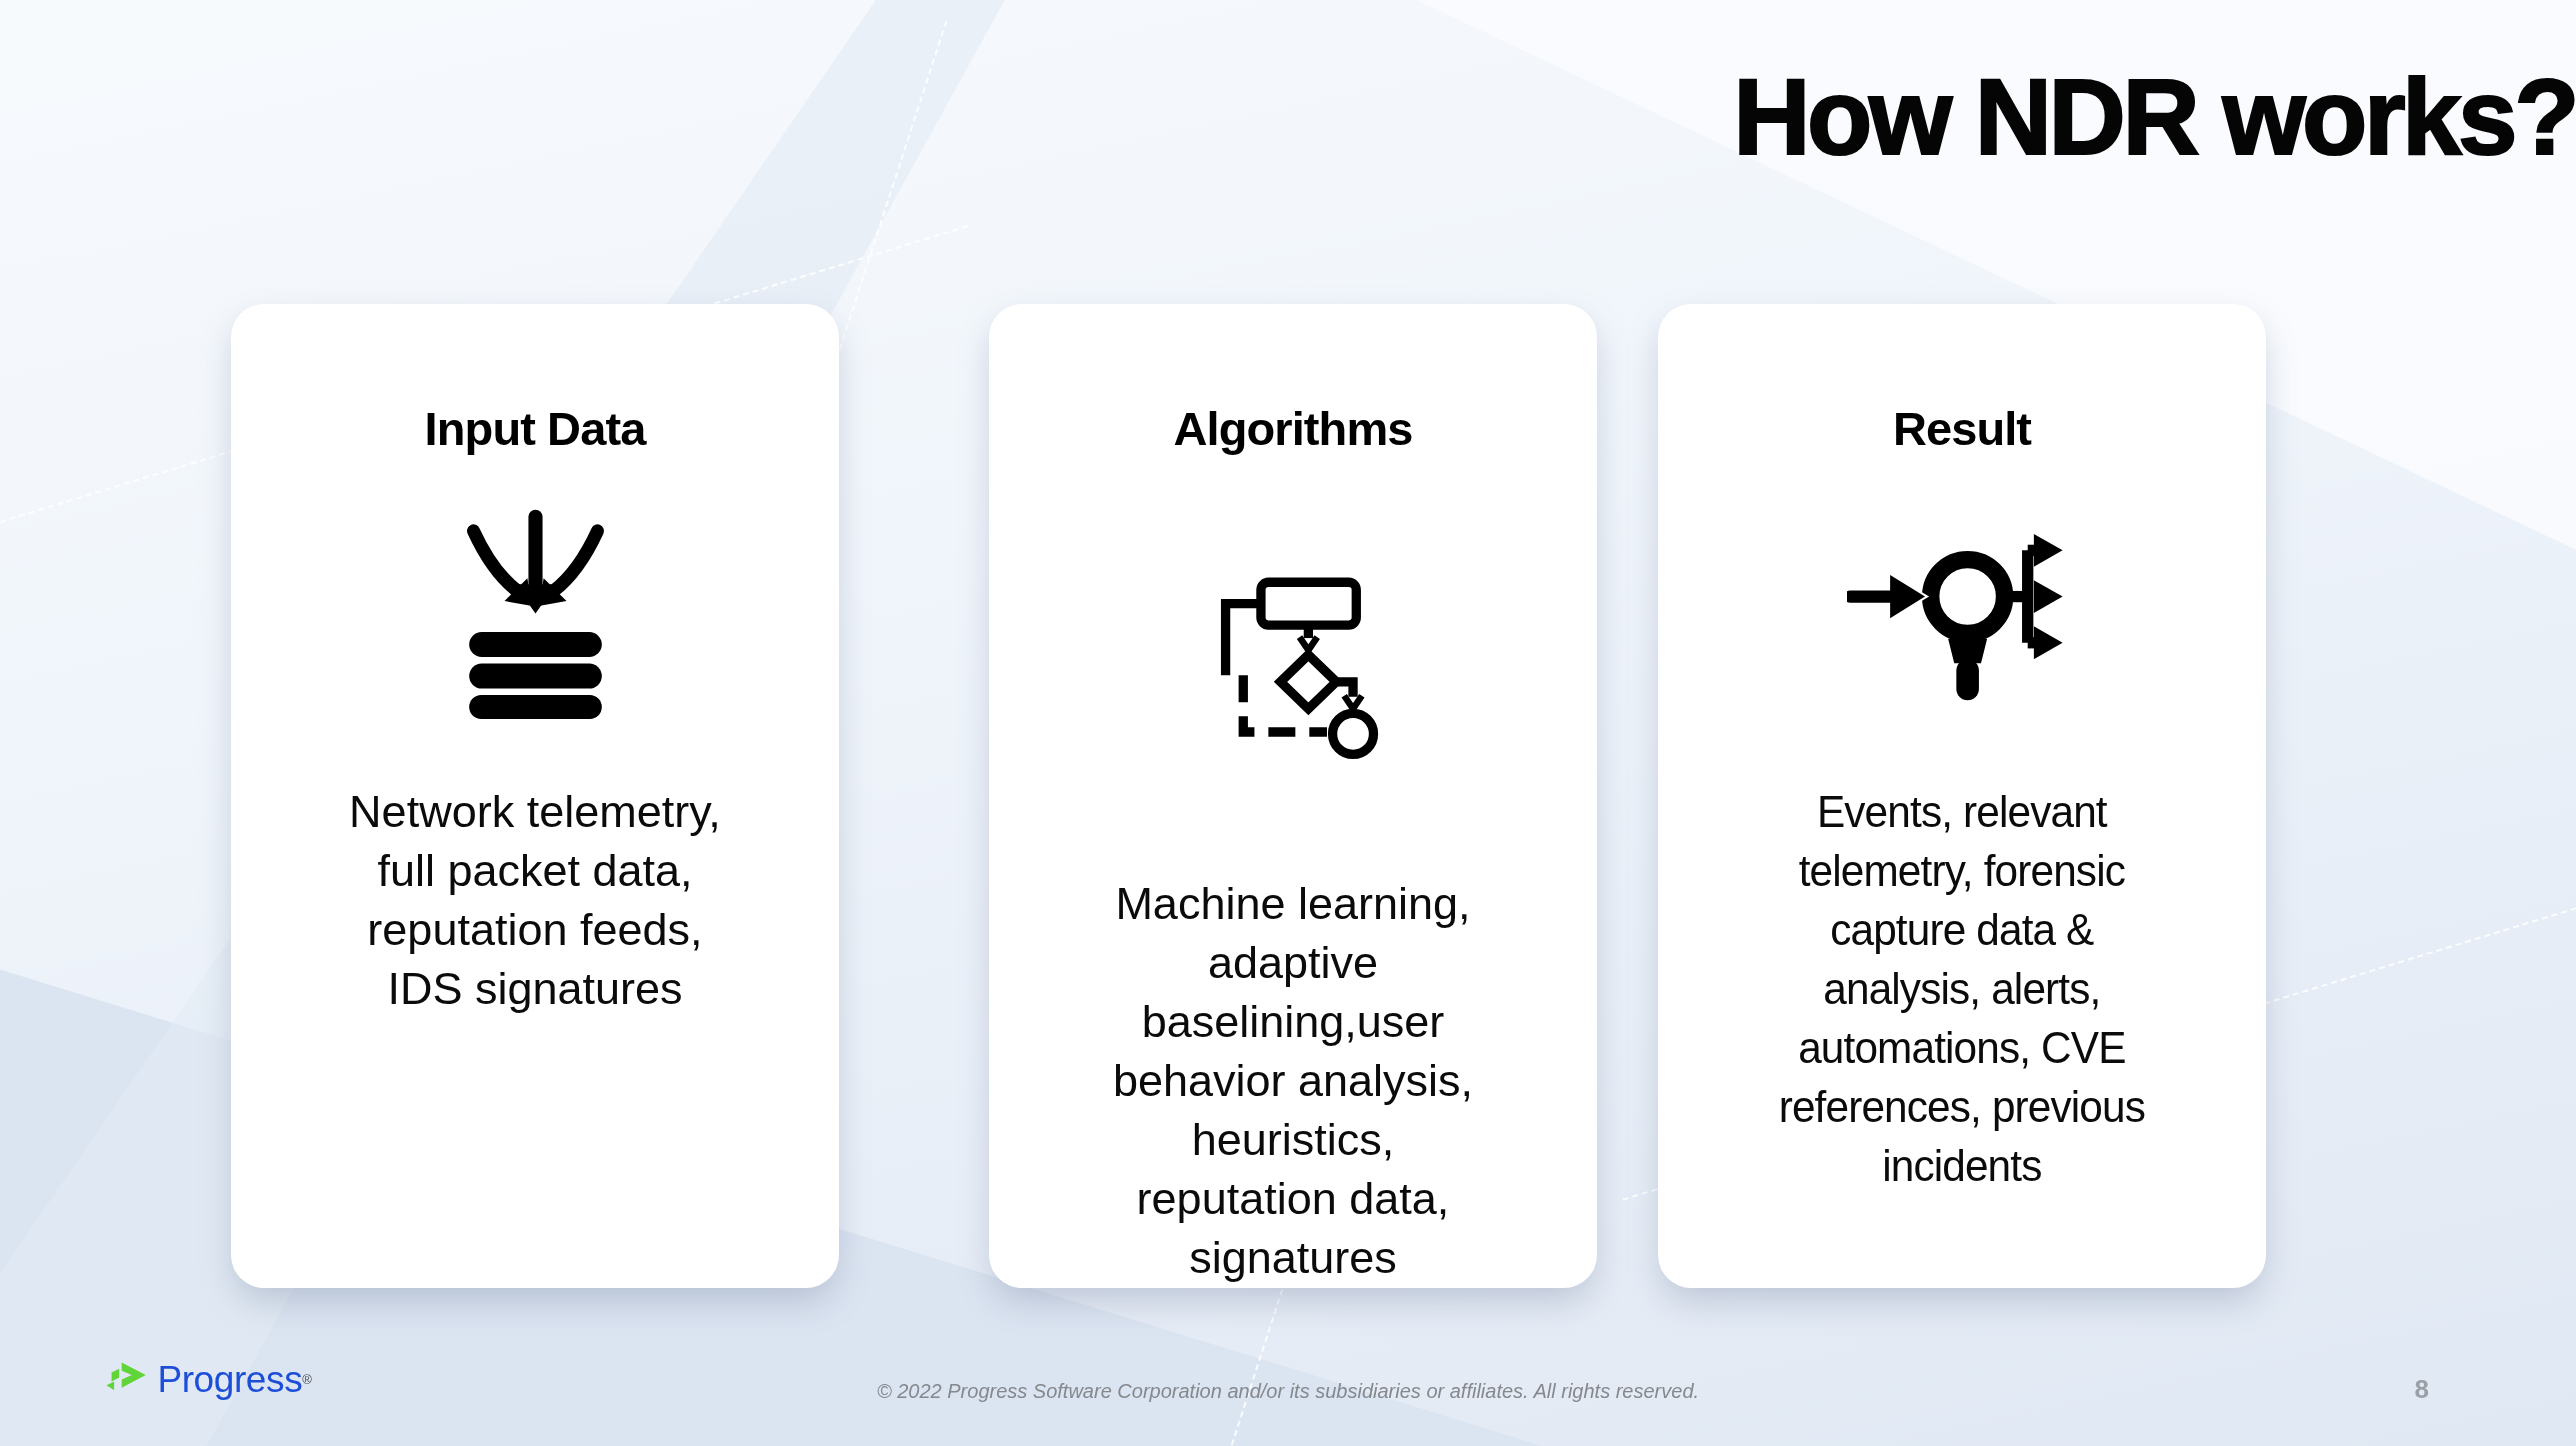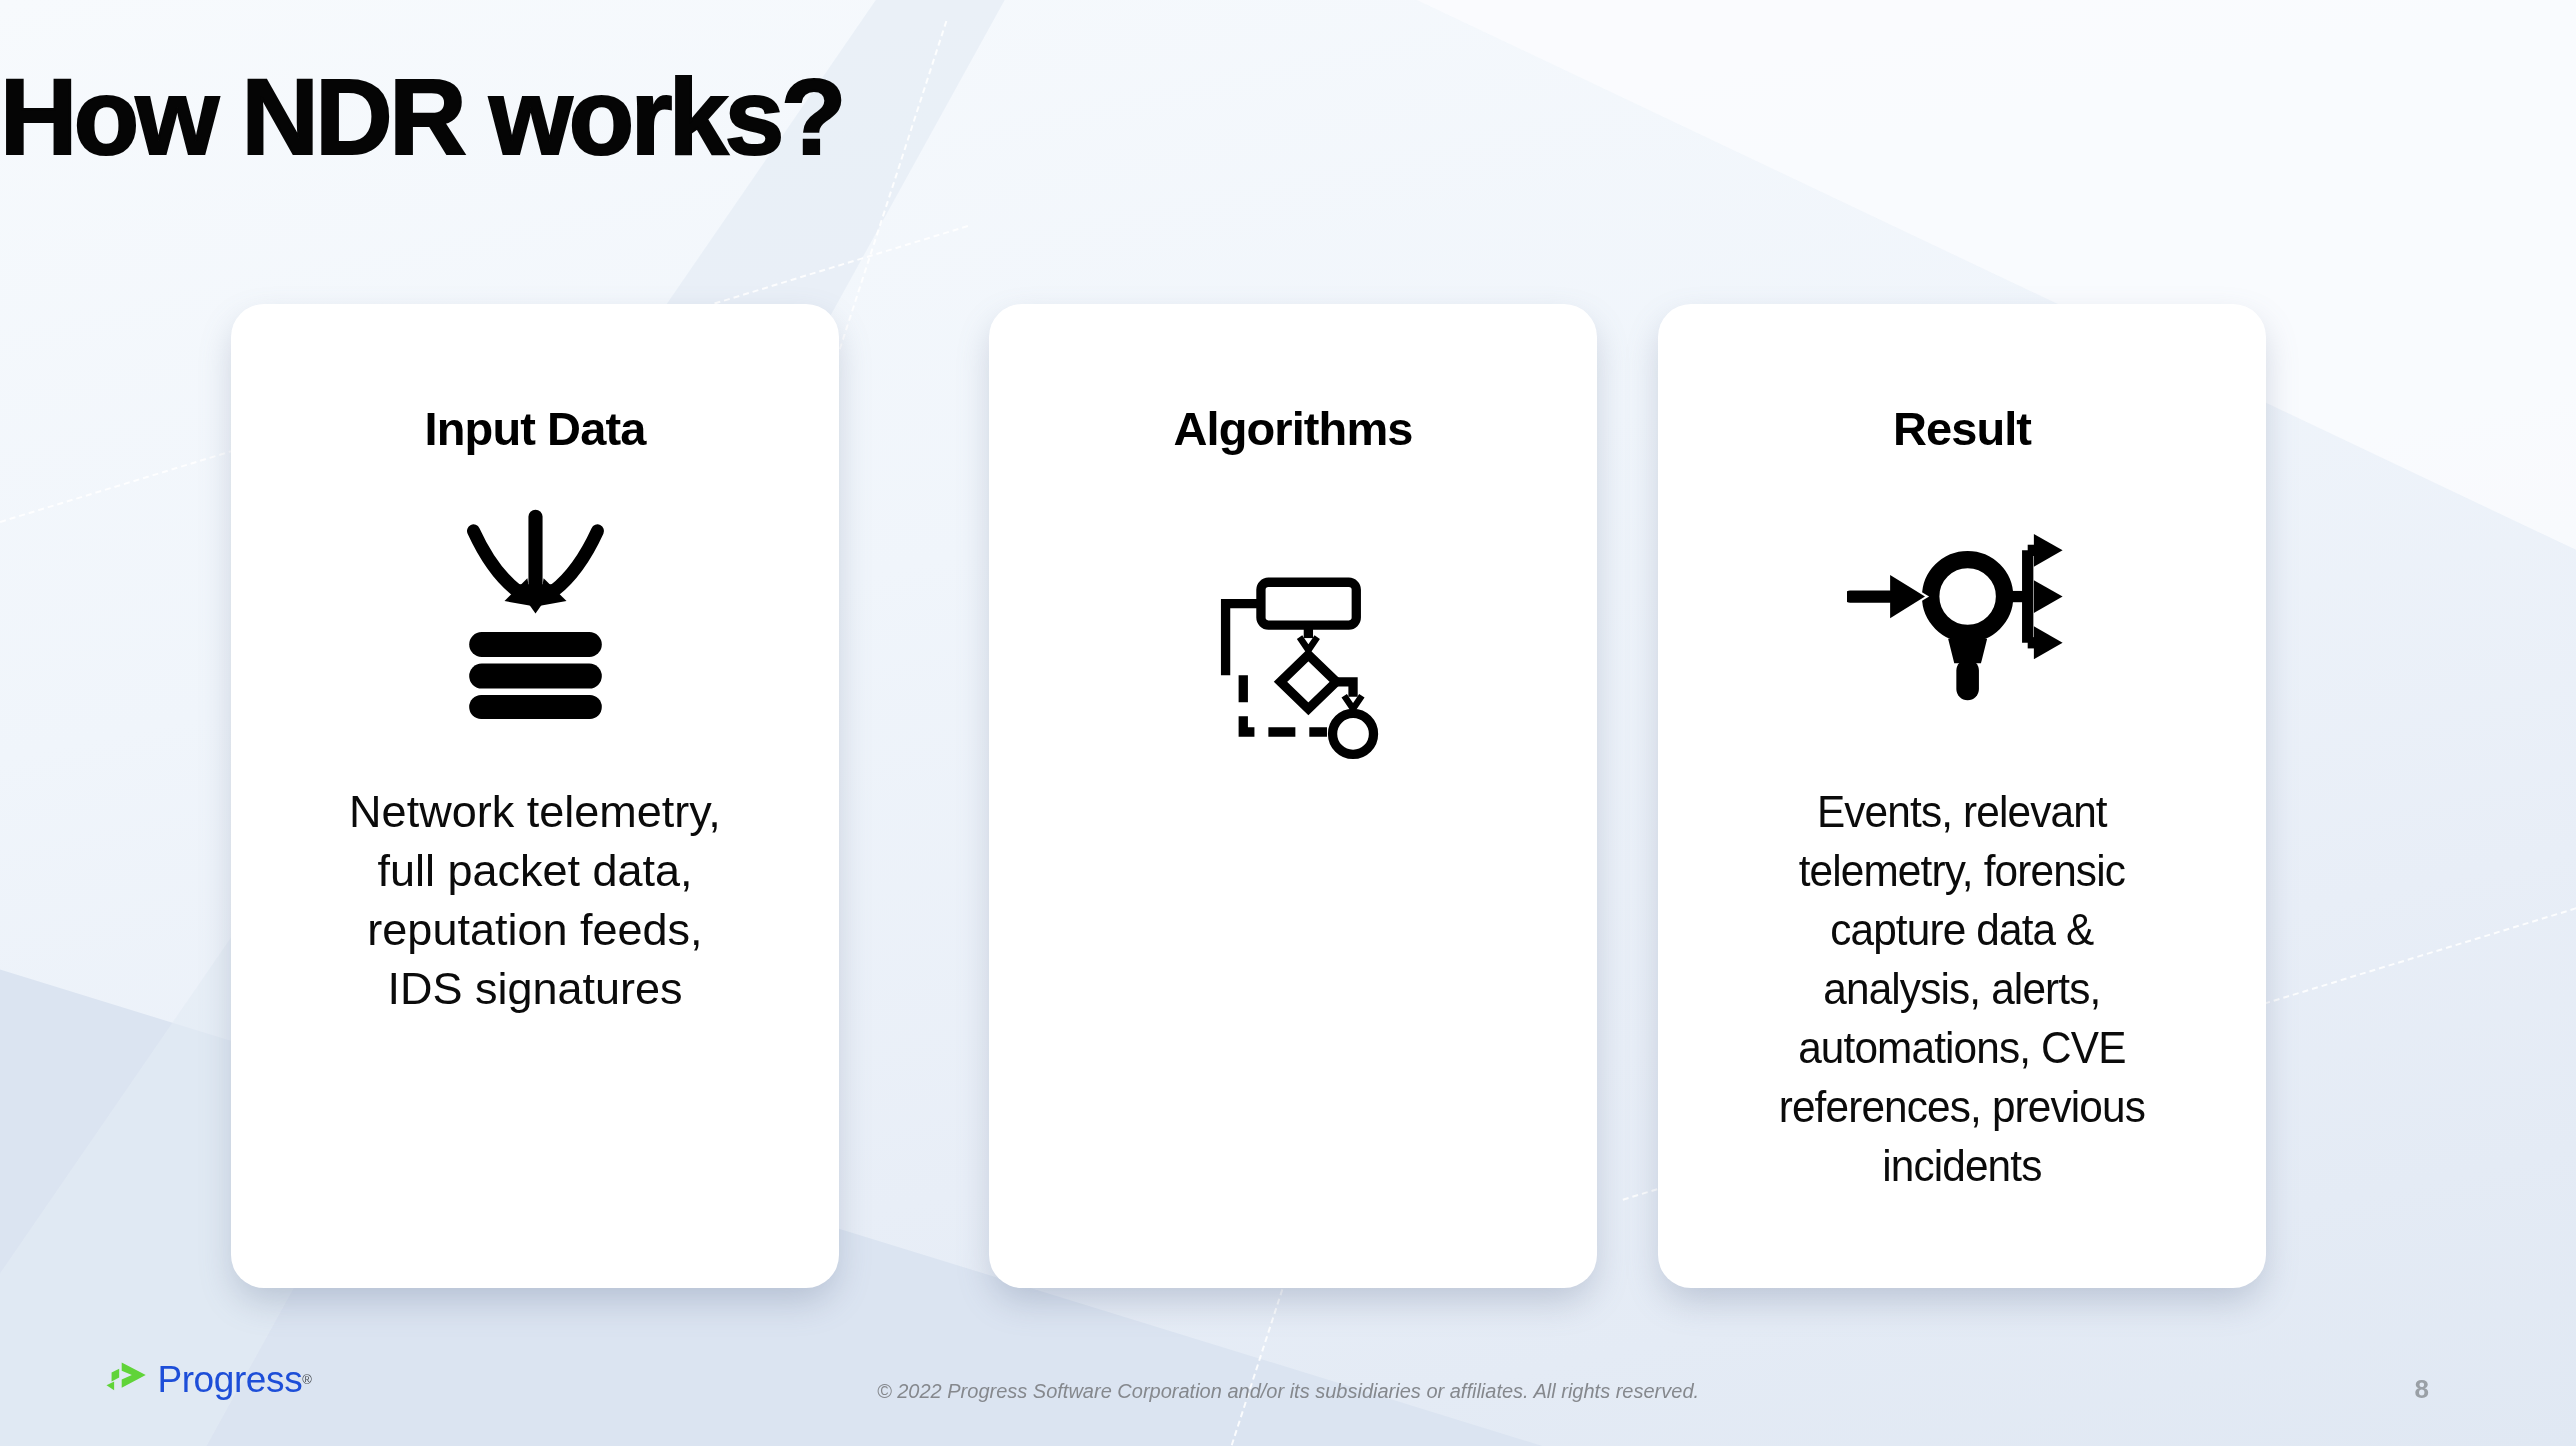--- a/index.html
+++ b/index.html
@@ -20,21 +20,21 @@
   .bg-wedge.top-right{background:rgba(250,252,254,.85);
     clip-path:polygon(55% 0,100% 0,100% 38%);}
   .dotted-line{position:absolute;border-top:2.6px dashed rgba(255,255,255,.88);z-index:1;}
   .dl1{width:734px;left:466px;top:369px;transform:rotate(108deg);}
   .dl2{width:1012px;left:-22.4px;top:373px;transform:rotate(-17deg);}
   .dl3{width:371px;left:1070px;top:1371px;transform:rotate(108deg);}
   .dl4{width:997px;left:1601px;top:1053px;transform:rotate(-17deg);}
   
   .slide-title{
     position:absolute;top:55px;left:0;width:100%;margin:0;
-    text-align:left;font-size:107px;font-weight:bold;color:#050505;
+    text-align:right;font-size:107px;font-weight:bold;color:#050505;
     letter-spacing:-3.5px;-webkit-text-stroke:2.2px #050505;z-index:2;
   }
   
   .card{
     position:absolute;top:304px;width:608px;height:984px;
     background:#ffffff;border-radius:33px;z-index:2;
     box-shadow:0 15.5px 36px -5.2px rgba(96,112,144,.33);
     display:flex;flex-direction:column;align-items:center;
     padding:0 45px;box-sizing:border-box;
   }
@@ -136,20 +136,27 @@
           <path d="M312,264 H348 V296"></path>
         </g>
         <g stroke="#000" fill="none" stroke-width="14">
           <path d="M233,168 L252,196 L271,168"></path>
           <path d="M329,294 L348,322 L367,294"></path>
         </g>
         <path d="M252,206 L312,264 L252,322 L192,264 Z" fill="#fff" stroke="#000" stroke-width="20"></path>
         <circle cx="348" cy="376" r="44" fill="#fff" stroke="#000" stroke-width="20"></circle>
       </svg>
     </div>
+    <p class="card-body">Machine learning,
+adaptive
+baselining,user
+behavior analysis,
+heuristics,
+reputation data,
+signatures</p>
   </section>
 
   <section class="card c3">
     <h2 class="card-title">Result</h2>
     <div class="icon-box">
       <svg width="231" height="186" viewBox="0 0 450 360">
         <circle cx="235" cy="148" r="72" fill="none" stroke="#000" stroke-width="34"></circle>
         <path d="M197,230 h76 l-12,48 h-52 Z" fill="#000"></path>
         <rect x="213" y="270" width="44" height="80" rx="22" fill="#000"></rect>
 

